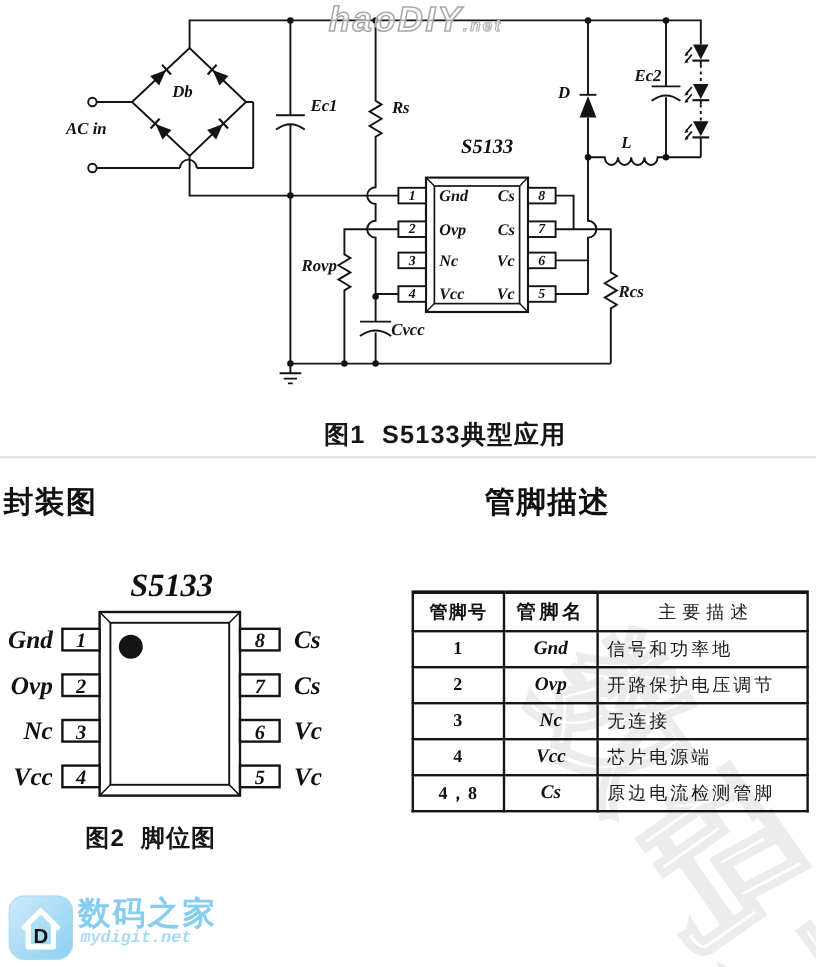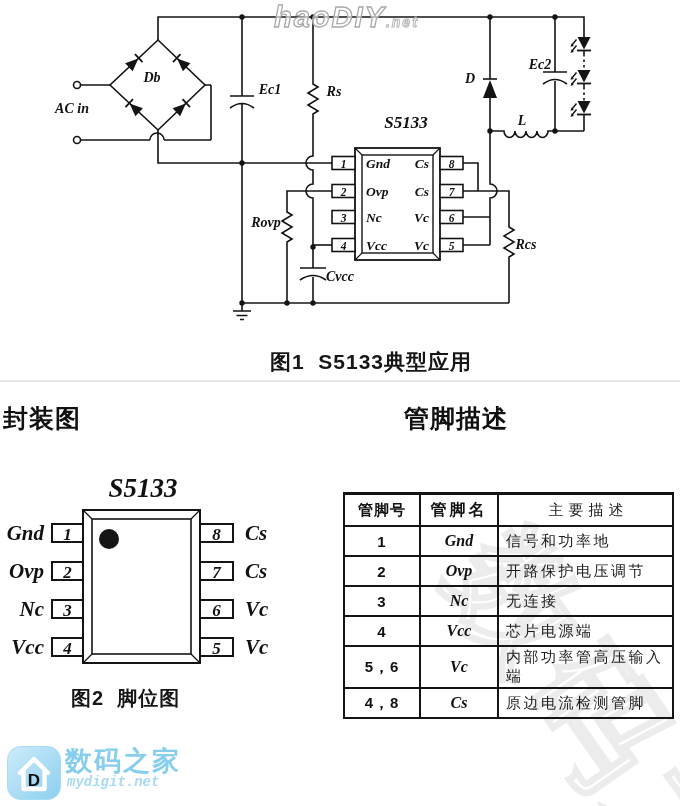--- a/index.html
+++ b/index.html
@@ -24,21 +24,21 @@
   .section-heading{position:absolute;top:402px;font-size:25px;font-weight:bold;letter-spacing:1px;color:#101010;}
   .h-left{left:3px;}
   .h-right{left:404px;}
 
   
   .tbl-wrap{position:absolute;left:343px;top:492px;z-index:2;}
   table.pin-table{border-collapse:collapse;table-layout:fixed;width:331px;background:transparent;}
   .pin-table th,.pin-table td{border:2px solid #141414;overflow:hidden;}
   .pin-table th{height:28px;font-size:16px;font-weight:bold;letter-spacing:3px;border-top:3px solid #141414;}
   .pin-table td{height:26px;}
-  .pin-table .c1{width:72px;text-align:center;font-family:Liberation Sans, sans-serif;font-weight:bold;font-size:15px;letter-spacing:1px;}
+  .pin-table .c1{width:72px;text-align:center;font-family:Liberation Serif, serif;font-weight:bold;font-size:15px;letter-spacing:1px;}
   .pin-table .c2{width:74px;text-align:center;font-family:"Liberation Serif",serif;font-weight:bold;font-style:italic;font-size:16px;}
   .pin-table .c3{padding-left:7px;text-align:left;font-size:15px;letter-spacing:2.5px;color:#1c1c1c;font-weight:normal;}
 
   
   .wm-diag{position:absolute;left:552px;top:498px;z-index:1;font-size:130px;font-weight:bold;
            transform:rotate(55deg);transform-origin:left top;color:transparent;
            -webkit-text-stroke:2.5px #ececec;letter-spacing:10px;white-space:nowrap;pointer-events:none;}
 
   
   .logo{position:absolute;left:7px;top:744px;width:260px;height:62px;z-index:2;}
@@ -262,25 +262,20 @@
         <td class="c1">3</td>
         <td class="c2">Nc</td>
         <td class="c3">无连接</td>
       </tr>
       <tr>
         <td class="c1">4</td>
         <td class="c2">Vcc</td>
         <td class="c3">芯片电源端</td>
       </tr>
       <tr>
-        <td class="c1">5，6</td>
-        <td class="c2">Vc</td>
-        <td class="c3">内部功率管高压输入端</td>
-      </tr>
-      <tr>
         <td class="c1">4，8</td>
         <td class="c2">Cs</td>
         <td class="c3">原边电流检测管脚</td>
       </tr>
     </tbody>
       </table>
   </div>
 
   <div class="logo">
     <svg class="abs" style="left:0;top:2px;" width="54" height="56" viewBox="0 0 54 56">

